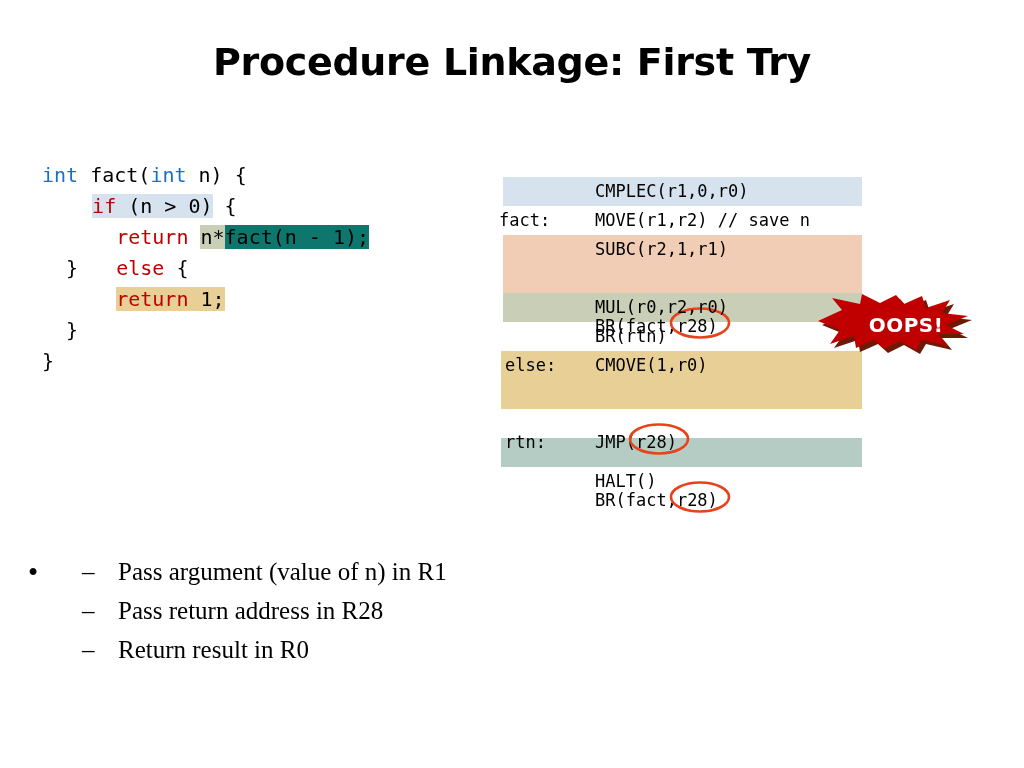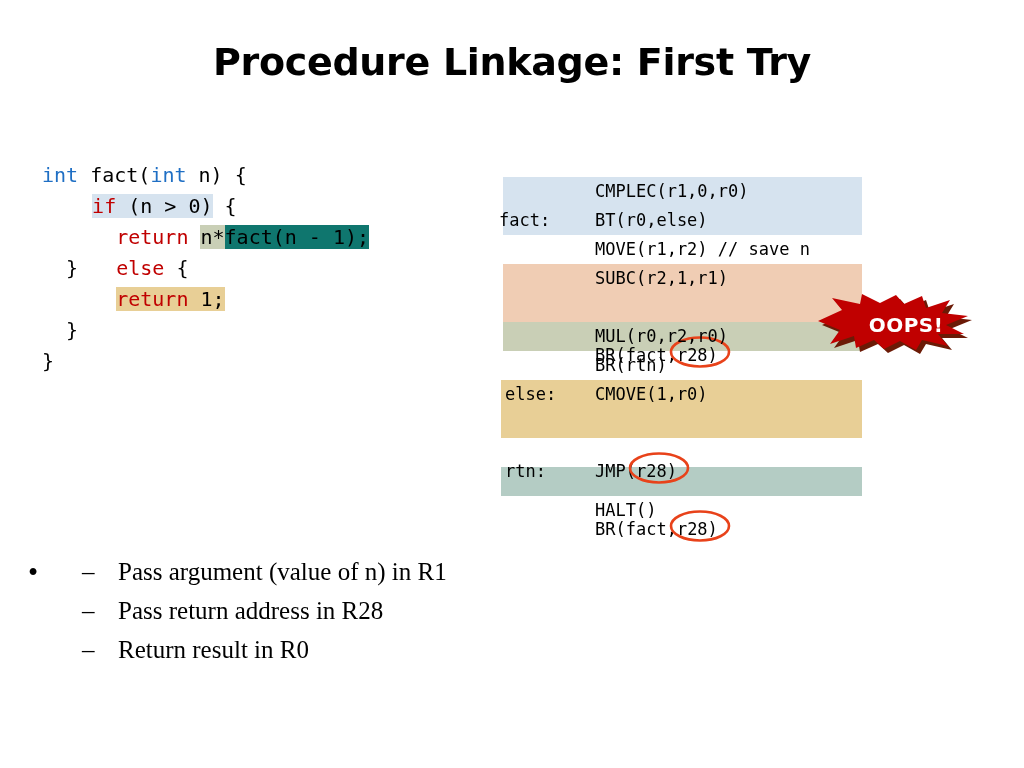--- a/index.html
+++ b/index.html
@@ -188,21 +188,20 @@
 
   <div id="c-code"><div class="line"><span class="kw-blue">int</span><span> fact(</span><span class="kw-blue">int</span><span> n) {</span></div><div class="line"><span>  </span><span class="kw-red hl-blue">if</span><span class="hl-blue"> (n &gt; 0)</span><span> {</span></div><div class="line"><span>    </span><span class="kw-red">return</span><span> </span><span class="hl-sage">n*</span><span class="hl-peach">fact(n - 1);</span></div><div class="line"><span>  } </span><span class="kw-red">else</span><span> {</span></div><div class="line"><span>    </span><span class="kw-red hl-khaki">return</span><span class="hl-khaki"> 1;</span></div><div class="line"><span>  }</span></div><div class="line"><span>}</span></div></div>
 
 
   <div id="asm">
     <div class="asm-row">
       <span class="asm-text">fact:</span>
     </div>
     <div id="asm-rows">
         <div class="asm-row"><div class="asm-band" style="background: rgb(214, 227, 239);"></div><span class="asm-text"><span class="asm-label"></span><span>CMPLEC(r1,0,r0)</span></span></div>
-        <div class="asm-row"><div class="asm-band" style="background: rgb(214, 227, 239);"></div><span class="asm-text"><span class="asm-label"></span><span>BT(r0,else)</span></span></div>
         <div class="asm-row"><span class="asm-text"><span class="asm-label"></span><span>MOVE(r1,r2) // save n</span></span></div>
         <div class="asm-row"><div class="asm-band" style="background: rgb(240, 205, 180);"></div><span class="asm-text"><span class="asm-label"></span><span>SUBC(r2,1,r1)</span></span></div>
         <div class="asm-row"><div class="asm-band" style="background: rgb(240, 205, 180);"></div><span class="asm-text"><span class="asm-label"></span><span>BR(fact,</span><span class="circle-r28"><svg width="64" height="34" viewBox="0 0 64 34">
                 <ellipse cx="32" cy="17" rx="29" ry="14.5" fill="none" stroke="#e8421a" stroke-width="2.6"></ellipse>
               </svg><span>r28</span></span><span>)</span></span></div>
         <div class="asm-row"><div class="asm-band" style="background: rgb(201, 207, 182);"></div><span class="asm-text"><span class="asm-label"></span><span>MUL(r0,r2,r0)</span></span></div>
         <div class="asm-row"><span class="asm-text"><span class="asm-label"></span><span>BR(rtn)</span></span></div>
         <div class="asm-row"><div class="asm-band wide" style="background: rgb(232, 207, 150);"></div><span class="asm-text"><span class="asm-label">else:</span><span>CMOVE(1,r0)</span></span></div>
         <div class="asm-row"><div class="asm-band wide" style="background: rgb(232, 207, 150);"></div><span class="asm-text"><span class="asm-label">rtn:</span><span>JMP(</span><span class="circle-r28"><svg width="64" height="34" viewBox="0 0 64 34">
                 <ellipse cx="32" cy="17" rx="29" ry="14.5" fill="none" stroke="#e8421a" stroke-width="2.6"></ellipse>

